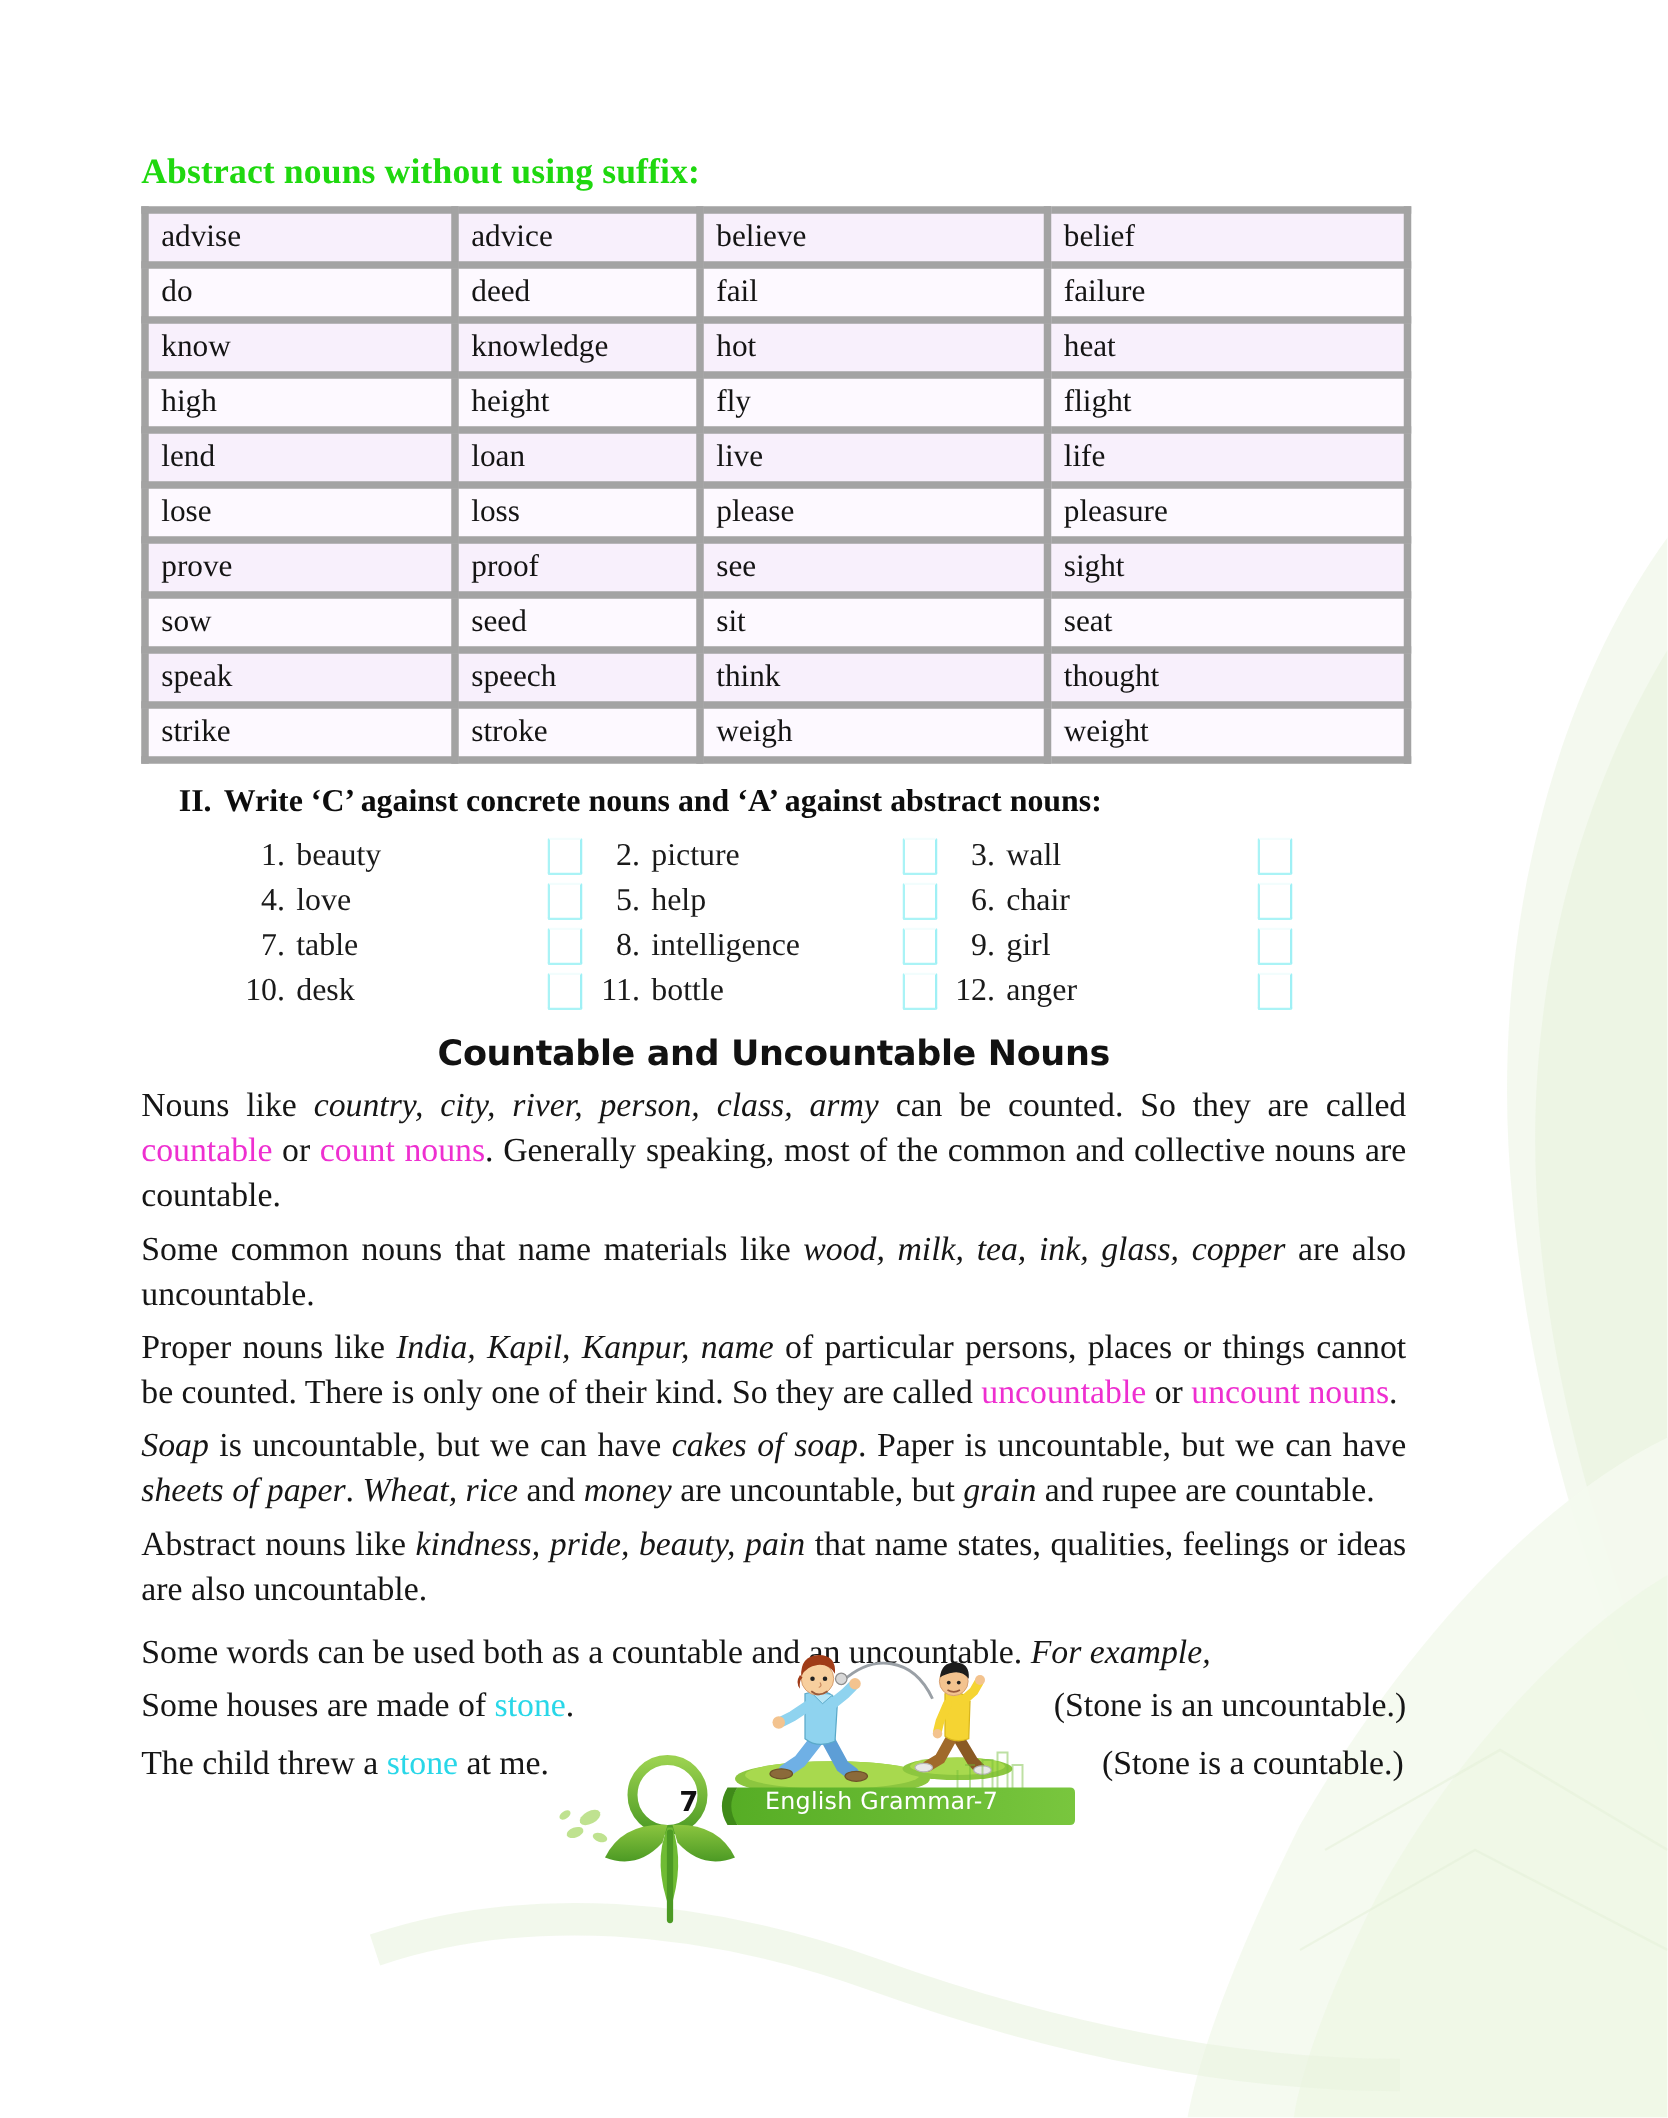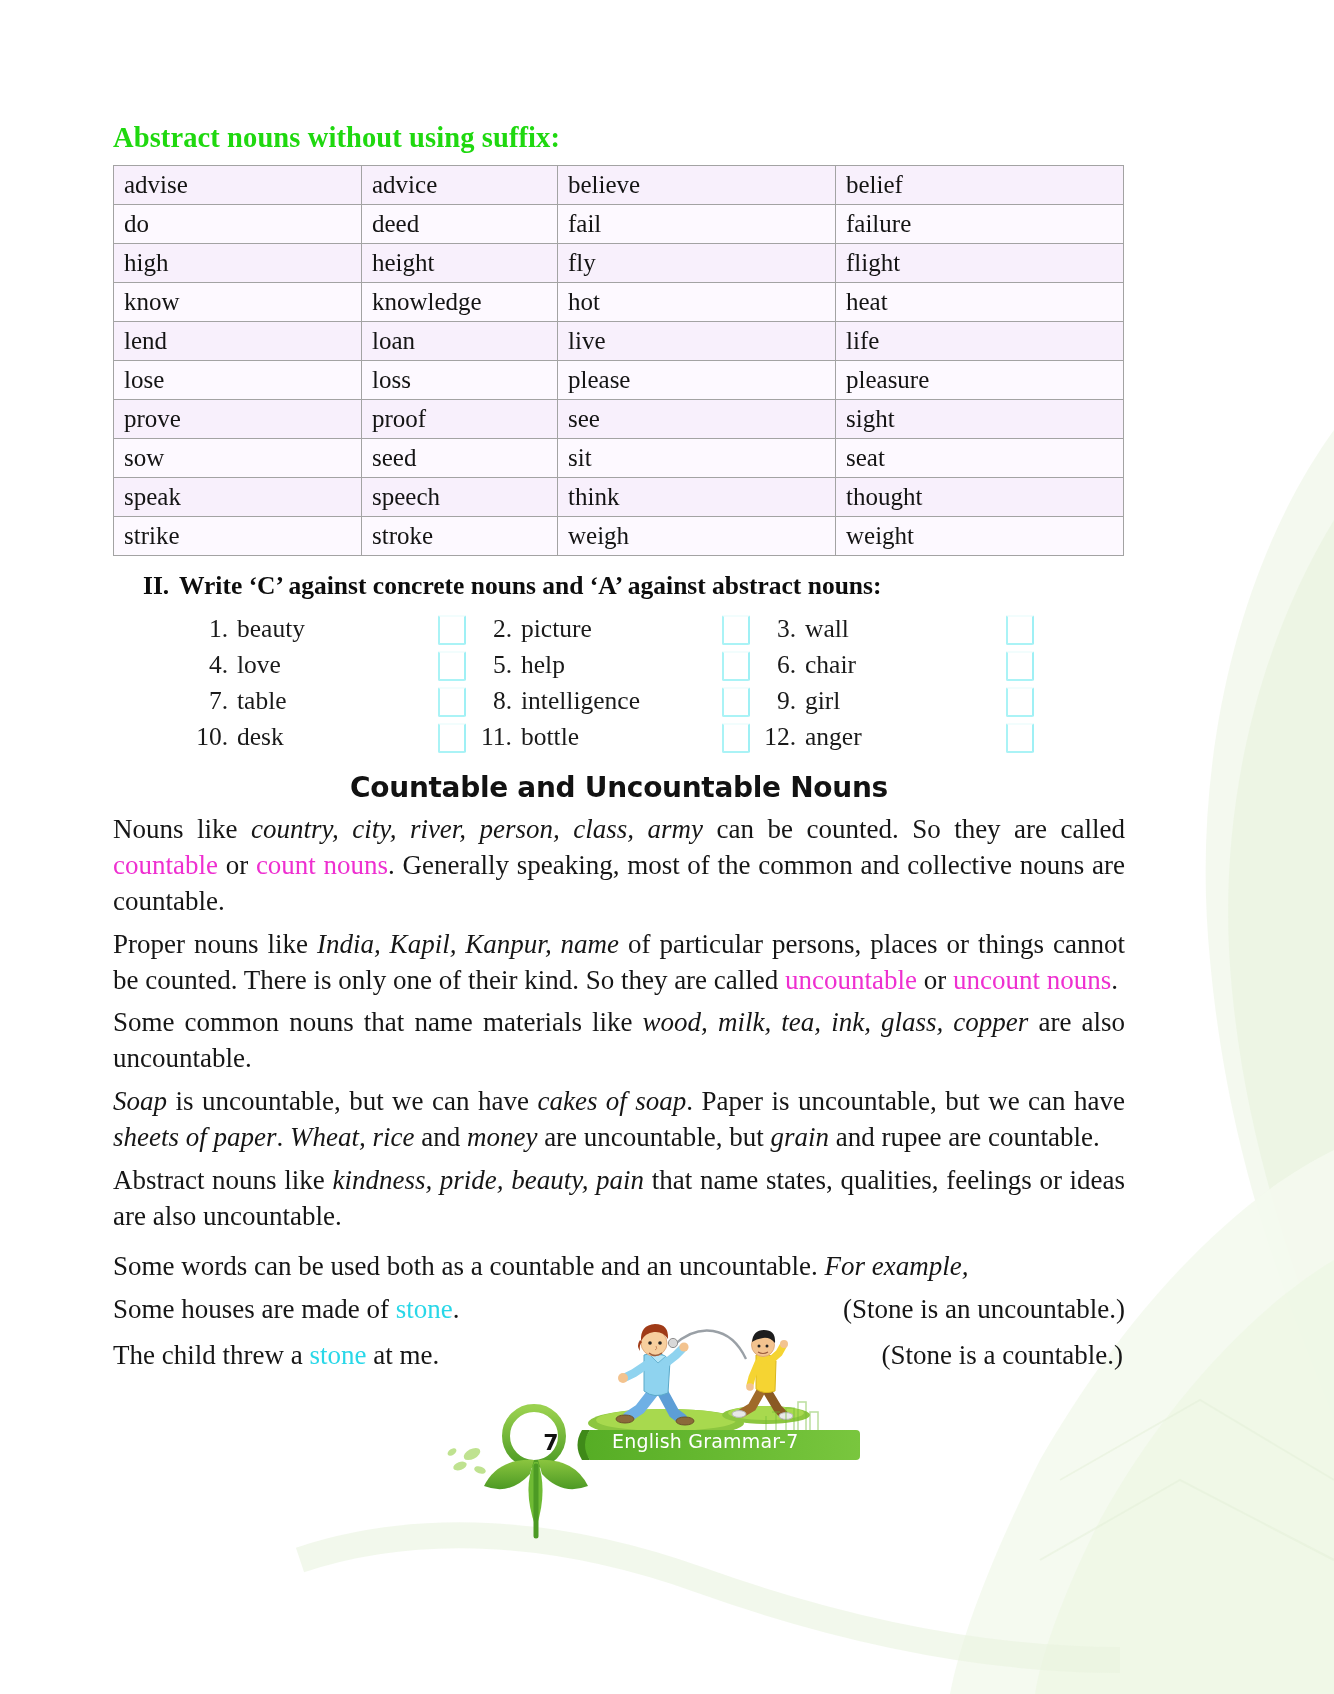--- a/index.html
+++ b/index.html
@@ -50,21 +50,21 @@
   }
 
   
   table.words {
     border-collapse: collapse;
     width: 1010px;
     table-layout: fixed;
     border: 1.6px solid #d9a8e0;
   }
   table.words td {
-    border: 1px solid #a3a3a3;
+    border: 6px solid #a3a3a3;
     padding: 4px 0 5px 10px;
     font-size: 25px;
     line-height: 1.16;
     font-family: "Liberation Serif", serif;
     color: #141414;
     height: 35px;
     vertical-align: middle;
   }
   table.words tr:nth-child(odd) td { background: #f8f0fc; }
   table.words tr:nth-child(even) td { background: #fdf9ff; }
@@ -252,32 +252,32 @@
           <td>believe</td>
           <td>belief</td>
         </tr>
         <tr>
           <td>do</td>
           <td>deed</td>
           <td>fail</td>
           <td>failure</td>
         </tr>
         <tr>
+          <td>know</td>
+          <td>knowledge</td>
+          <td>hot</td>
+          <td>heat</td>
+        </tr>
+        <tr>
           <td>high</td>
           <td>height</td>
           <td>fly</td>
           <td>flight</td>
         </tr>
         <tr>
-          <td>know</td>
-          <td>knowledge</td>
-          <td>hot</td>
-          <td>heat</td>
-        </tr>
-        <tr>
           <td>lend</td>
           <td>loan</td>
           <td>live</td>
           <td>life</td>
         </tr>
         <tr>
           <td>lose</td>
           <td>loss</td>
           <td>please</td>
           <td>pleasure</td>
@@ -378,23 +378,23 @@
           <span class="ex-word">anger</span>
           <span class="ans-box"></span>
         </div>
       </div>
     </div>
 
     <div class="topic-heading">Countable and Uncountable Nouns</div>
 
     <p class="body"><span>Nouns like </span><i>country, city, river, person, class, army</i><span> can be counted. So they are called </span><span class="pink">countable</span><span> or </span><span class="pink">count nouns</span><span>. Generally speaking, most of the common and collective nouns are countable.</span></p>
 
+    <p class="body"><span>Some common nouns that name materials like </span><i>wood, milk, tea, ink, glass, copper</i><span> are also uncountable.</span></p>
+
     <p class="body"><span>Proper nouns like </span><i>India, Kapil, Kanpur, name</i><span> of particular persons, places or things cannot be counted. There is only one of their kind. So they are called </span><span class="pink">uncountable</span><span> or </span><span class="pink">uncount nouns</span><span>.</span></p>
-
-    <p class="body"><span>Some common nouns that name materials like </span><i>wood, milk, tea, ink, glass, copper</i><span> are also uncountable.</span></p>
 
     <p class="body"><i>Soap</i><span> is uncountable, but we can have </span><i>cakes of soap</i><span>. Paper is uncountable, but we can have </span><i>sheets of paper</i><span>. </span><i>Wheat, rice</i><span> and </span><i>money</i><span> are uncountable, but </span><i>grain</i><span> and rupee are countable.</span></p>
 
     <p class="body"><span>Abstract nouns like </span><i>kindness, pride, beauty, pain</i><span> that name states, qualities, feelings or ideas are also uncountable.</span></p>
 
     <p class="body nojust"><span>Some words can be used both as a countable and an uncountable. </span><i>For example,</i></p>
 
     <div class="ex-lines">
       <div class="ex-line">
         <span>Some houses are made of </span><span class="cyan">stone</span><span>.</span>

